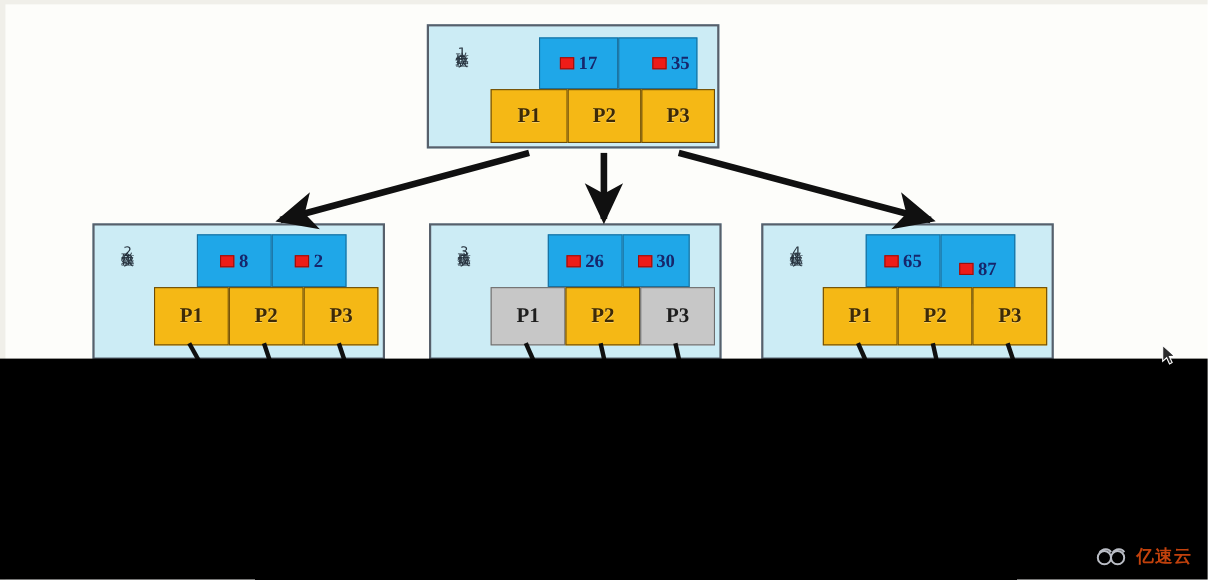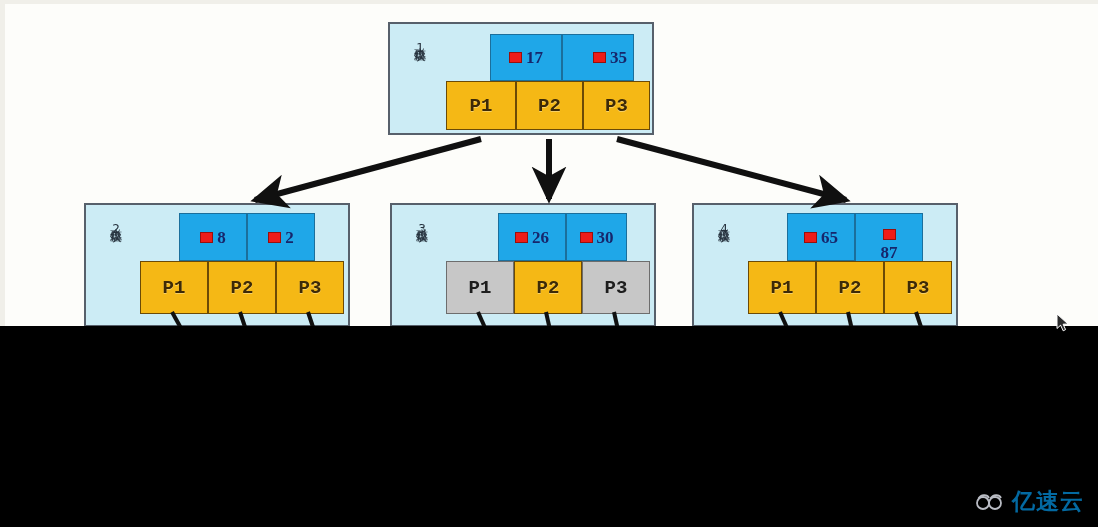--- a/index.html
+++ b/index.html
@@ -112,21 +112,21 @@
     display: flex;
     z-index: 12;
   }
   .ptr-cell {
     background: #f5b815;
     border: 1px solid #6b4a06;
     box-sizing: border-box;
     display: flex;
     align-items: center;
     justify-content: center;
-    font-family: Liberation Mono, monospace;
+    font-family: Liberation Serif, serif;
     font-size: 19px;
     font-weight: bold;
     color: #3d2a07;
     text-shadow: 0 1px 0 rgba(255,255,255,0.35);
     text-align: center;
   }
   .ptr-cell.gray {
     background: #c7c7c7;
     border-color: #6d6d6d;
     color: #1e1e1e;
@@ -148,23 +148,23 @@
     position: absolute;
     right: 14px;
     bottom: 10px;
     display: flex;
     align-items: center;
     gap: 6px;
     z-index: 60;
   }
   #watermark .wm-text {
     font-family: "DejaVu Sans", sans-serif;
-    font-size: 23px;
+    font-size: 16px;
     font-weight: bold;
-    color: #0369a1;
+    color: #c2410c;
     letter-spacing: 1px;
   }
 
   
   #cursor {
     position: absolute;
     left: 1056px;
     top: 313px;
     z-index: 70;
   }
@@ -242,21 +242,21 @@
   </div>
 
   <div class="node" id="node-right" style="left:692px; top:203px; width:266px; height:124px;">
     <div class="node-label"><span>磁盘块</span><span>4</span></div>
 
     <div class="keys-row" style="left:93px; top:8px;">
       <div class="key-cell" style="width:68px; height:48px;">
         <span class="key-swatch"></span>
         <span class="key-text">65</span>
       </div>
-      <div class="key-cell" style="width:68px; height:63px;flex-direction:column;">
+      <div class="key-cell" style="width:68px; height:63px;">
         <span class="key-swatch"></span>
         <span class="key-text">87</span>
       </div>
     </div>
 
     <div class="ptr-row" style="left:54px; top:56px;">
       <div class="ptr-cell" style="width:68px; height:53px;">P1</div>
       <div class="ptr-cell" style="width:68px; height:53px;">P2</div>
       <div class="ptr-cell" style="width:68px; height:53px;">P3</div>
     </div>

